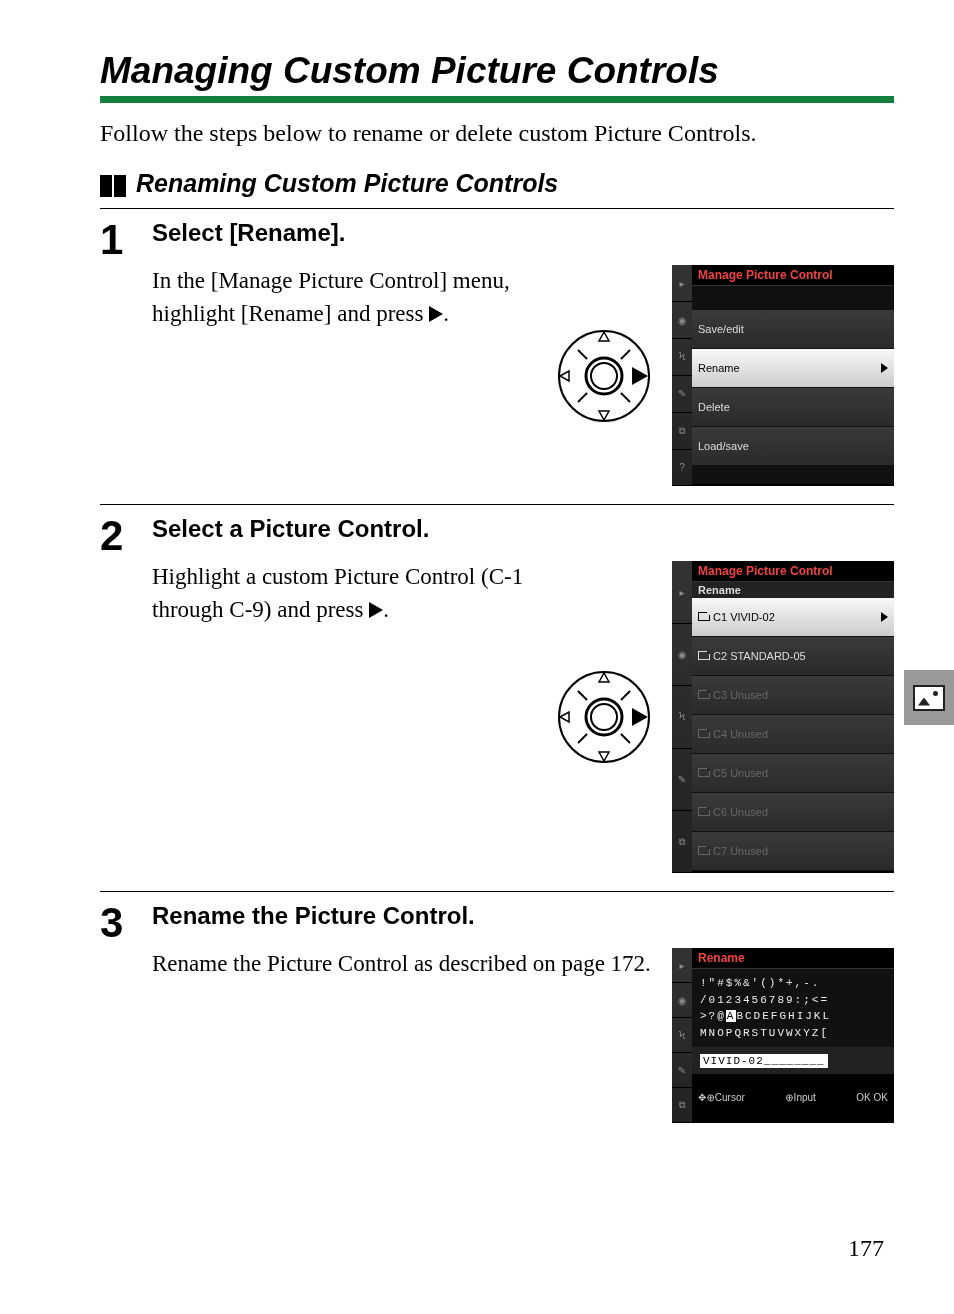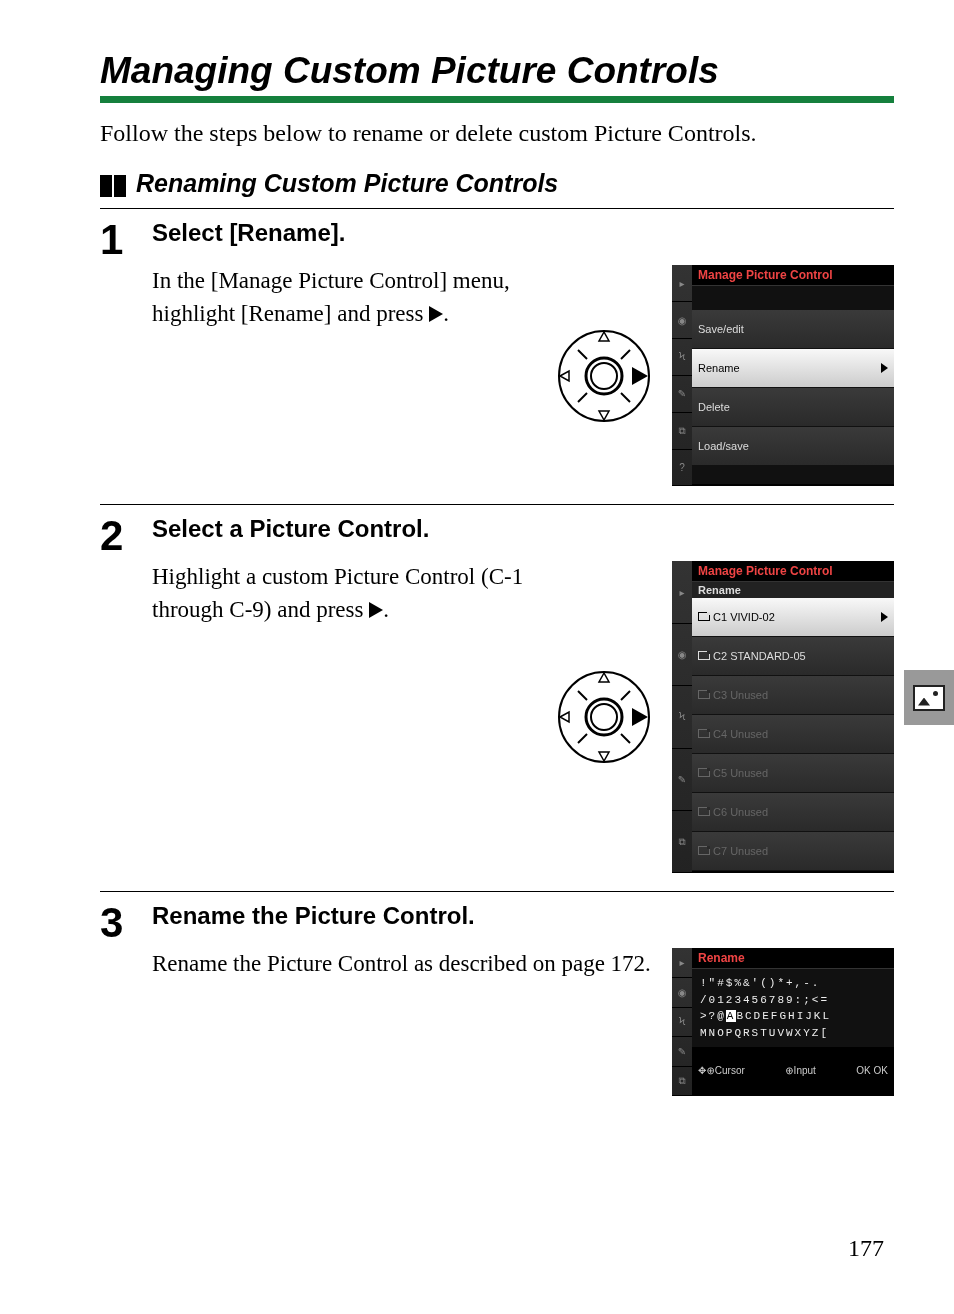--- a/index.html
+++ b/index.html
@@ -394,20 +394,23 @@
             <div class="lcd-tab">Ϟ</div>
             <div class="lcd-tab">✎</div>
             <div class="lcd-tab">⧉</div>
           </div>
           <div class="lcd-main">
             <div class="lcd-title">Rename</div>
             <div class="char-grid"><span>!"#$%&amp;'()*+,-.</span>
 <span>/0123456789:;&lt;=</span>
 <span>&gt;?@</span><span class="hl">A</span><span>BCDEFGHIJKL</span>
 <span>MNOPQRSTUVWXYZ[</span></div>
+            <div class="input-row">
+              <span class="input-box"><span>VIVID-02</span>________</span>
+            </div>
             <div class="hint-row">
               <span>✥⊕<span>Cursor</span></span>
               <span>⊕<span>Input</span></span>
               <span>OK <span>OK</span></span>
             </div>
           </div>
         </div>
       </div>
     </div>
   </div>

